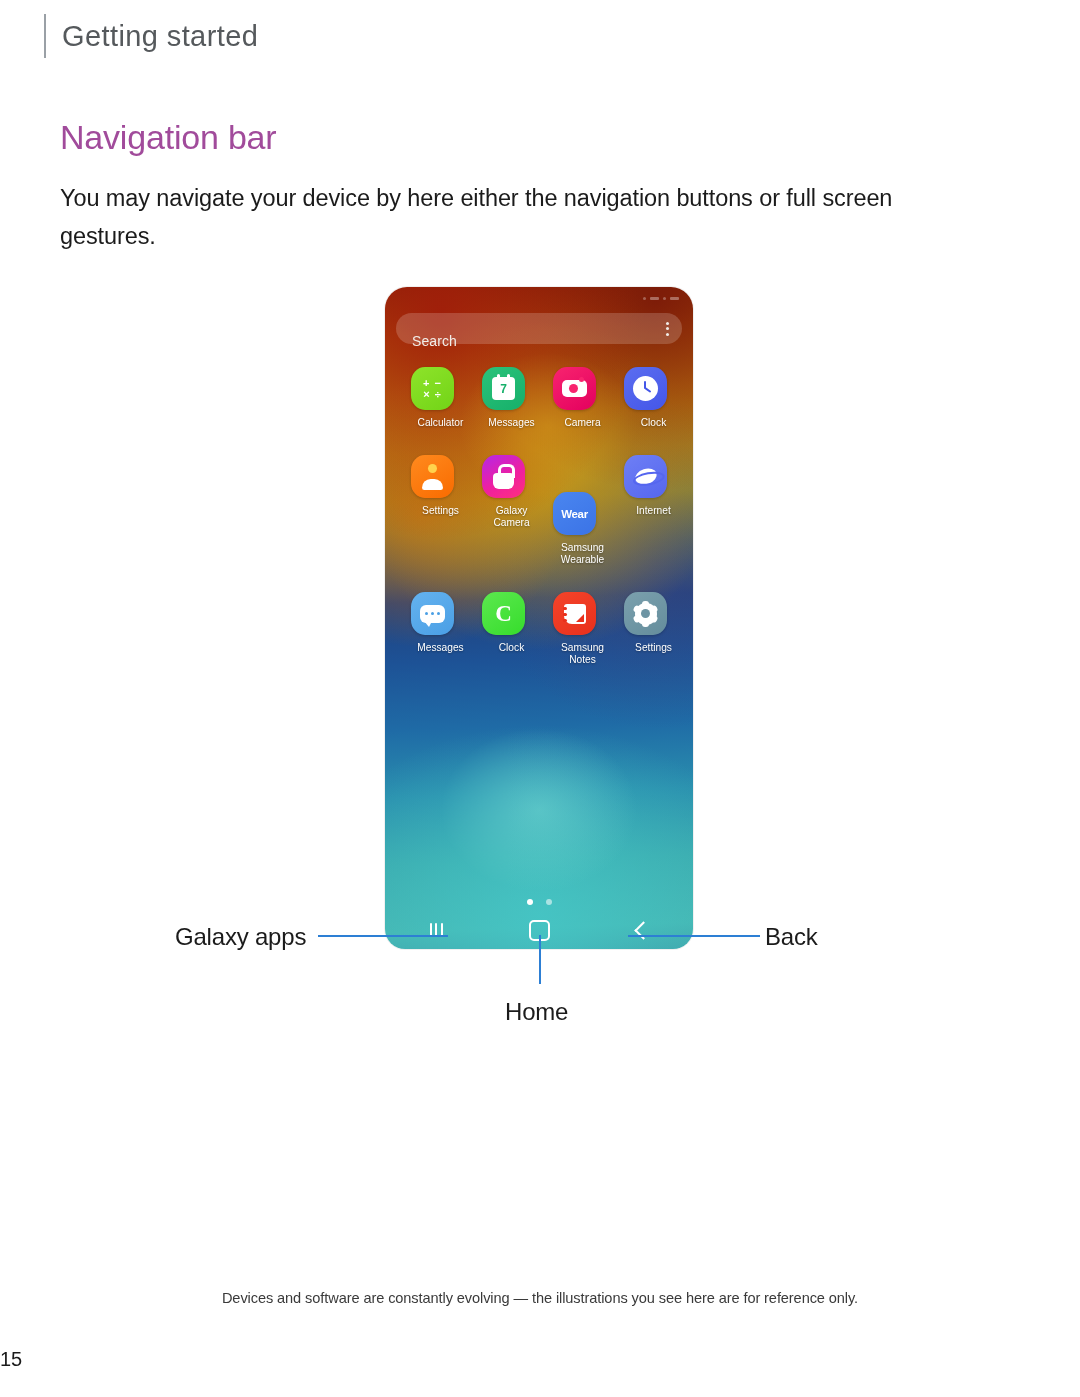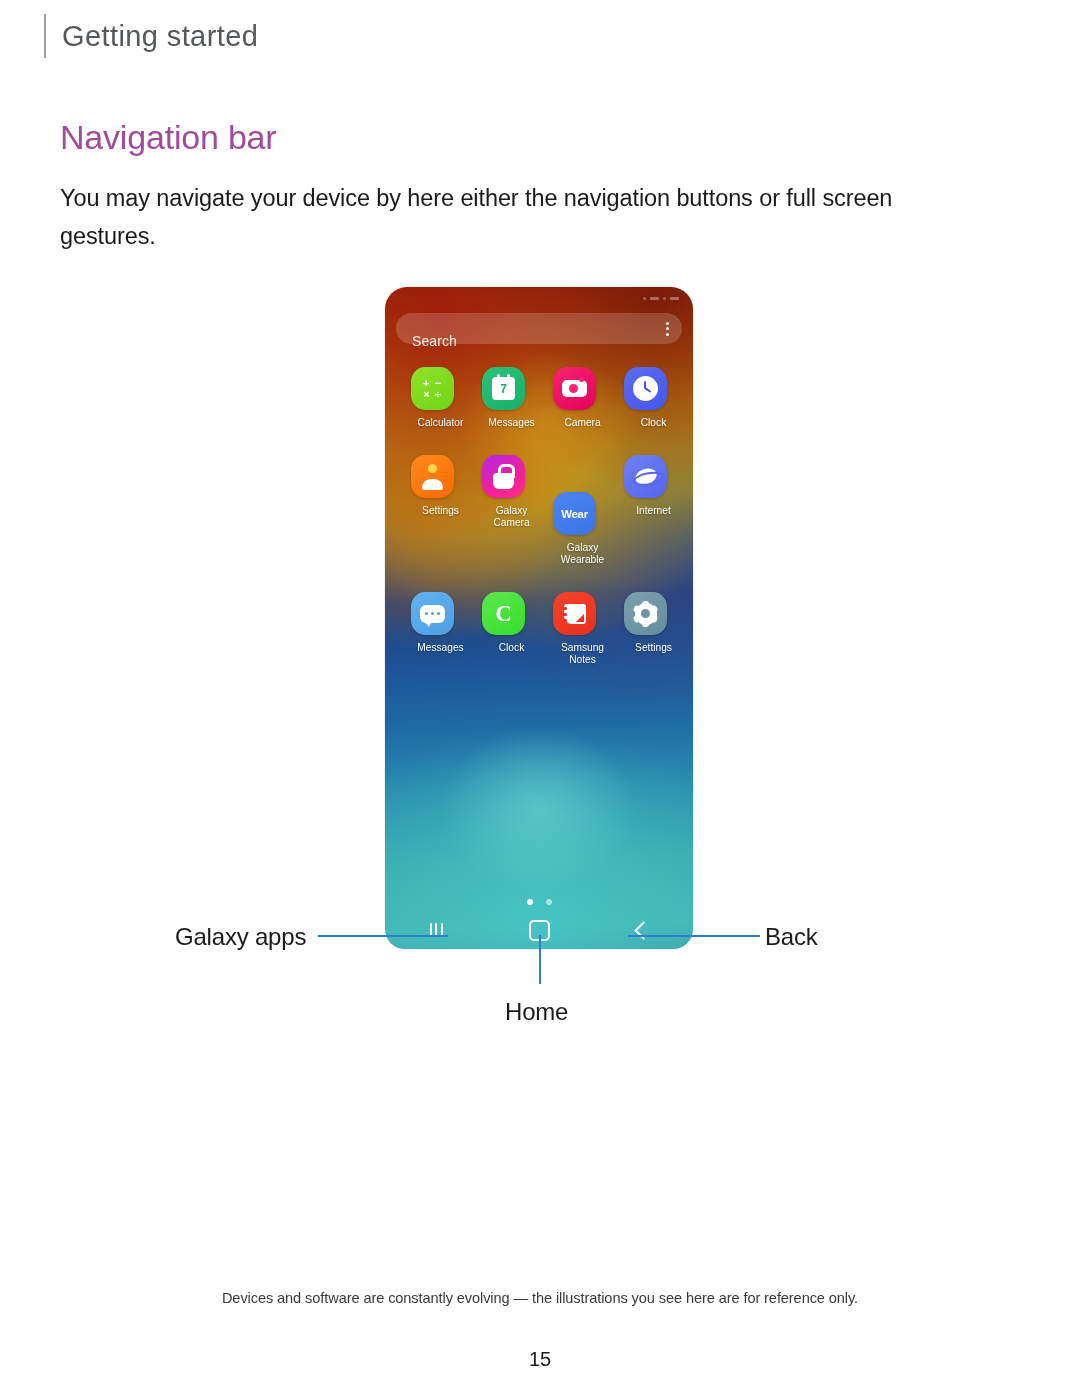--- a/index.html
+++ b/index.html
@@ -317,21 +317,20 @@
     top: 1290px;
     text-align: center;
     font-size: 14.6px;
     color: #3a3a3a;
     letter-spacing: -0.1px;
   }
   .pagenum {
     position: absolute;
     left: 0; right: 0;
     top: 1348px;
-    text-align: center;
     font-size: 20px;
     color: #1b1b1b;
   }
 </style>
 </head>
 <body>
 
 <div class="running-head">
   <div class="rule"></div>
   <div class="label">Getting started</div>
@@ -408,21 +407,21 @@
           <span class="handle"></span>
             <span class="bag"></span>
         </div>
         <div class="name">Galaxy Camera</div>
       </div>
 
       <div class="app">
         <div class="tile ic-wear">
           <span class="sym">Wear</span>
         </div>
-        <div class="name">Galaxy Wearable</div>
+        <div class="name">Samsung Wearable</div>
       </div>
 
       <div class="app">
         <div class="tile ic-internet">
           <div class="globe"></div>
         </div>
         <div class="name">Internet</div>
       </div>
 
       <div class="app">

